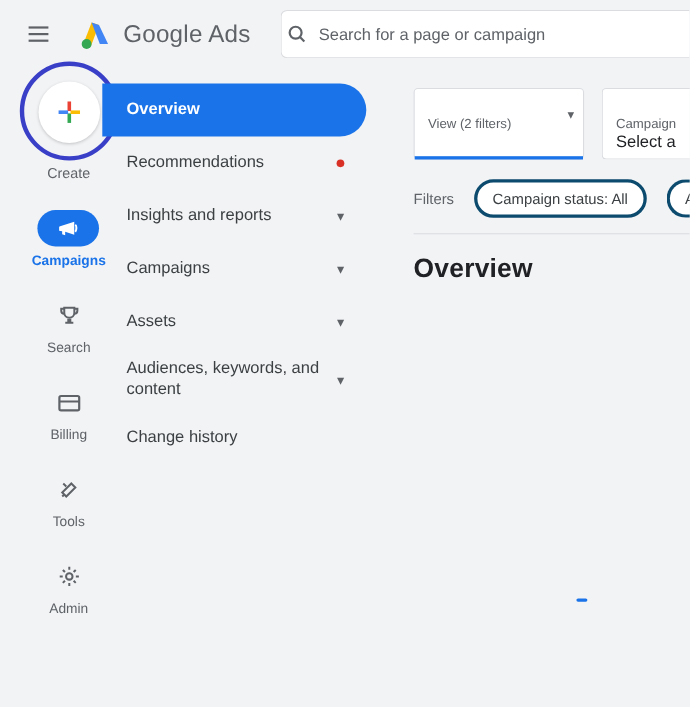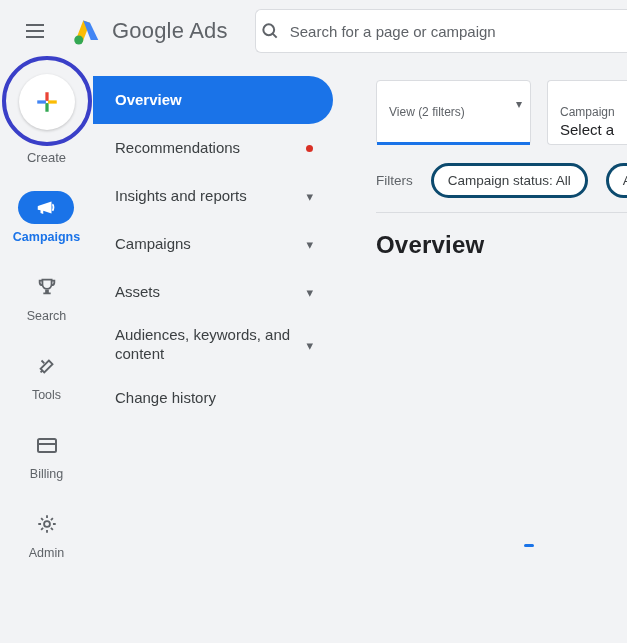--- a/index.html
+++ b/index.html
@@ -11,21 +11,21 @@
   .menu-icon span { height: 2px; background: #5f6368; width: 18px; }
   .logo-block { display: flex; align-items: center; margin-left: 22px; }
   .logo-title { font-size: 22px; color: #5f6368; margin-left: 10px; letter-spacing: 0.2px; }
   .search-wrap { margin-left: 27px; flex: 1; }
   .search-box { background: #fff; border: 1px solid #dadce0; border-radius: 6px; height: 44px; display: flex; align-items: center; padding: 0 4px; border-right: none; border-top-right-radius: 0; border-bottom-right-radius: 0; }
   .search-icon { color: #5f6368; margin-right: 10px; }
   .search-input { border: none; outline: none; font-size: 15px; color: #5f6368; flex: 1; background: transparent; }
   .search-input::placeholder { color: #5f6368; }
 
   
-  .leftrail { position: absolute; left: 0; top: 62px; width: 93px; display: flex; flex-direction: column; align-items: center; padding-top: 6px; }
+  .leftrail { position: absolute; left: 16px; top: 62px; width: 93px; display: flex; flex-direction: column; align-items: center; padding-top: 6px; }
   .create-wrap { position: relative; width: 93px; display:flex; flex-direction:column; align-items:center; }
   .create-ring { position:absolute; top:-12px; left:50%; transform:translateX(-50%); width:90px; height:90px; border:4px solid #3a3fc8; border-radius:50%; }
   .create-btn { width:56px; height:56px; border-radius:50%; background:#fff; box-shadow:0 1px 3px rgba(0,0,0,0.2); display:flex; align-items:center; justify-content:center; margin-top:6px; position:relative; z-index:2; cursor:pointer; }
   .create-label { font-size:13px; color:#5f6368; margin-top:20px; }
   .rail-item { display:flex; flex-direction:column; align-items:center; margin-top:26px; cursor:pointer; }
   .rail-item .pill { width:56px; height:33px; border-radius:17px; display:flex; align-items:center; justify-content:center; }
   .rail-item.active .pill { background:#1a73e8; }
   .rail-item.active .rail-label { color:#1a73e8; font-weight:600; }
   .rail-label { font-size:12.5px; color:#5f6368; margin-top:6px; }
   .rail-icon { color:#5f6368; }
@@ -117,36 +117,36 @@
         <path d="M7 4h10v5a5 5 0 0 1-10 0V4Z"></path>
           <path d="M7 5H4v2a3 3 0 0 0 3 3M17 5h3v2a3 3 0 0 1-3 3"></path>
           <path d="M10 15h4v3h-4zM8 20h8v-2H8z" fill="#5f6368" stroke="none"></path>
       </svg>
     </div>
     <span class="rail-label">Search</span>
   </div>
 
   <div class="rail-item">
     <div class="pill">
+      <svg class="rail-icon" width="24" height="24" viewBox="0 0 24 24" fill="none" stroke="#5f6368" stroke-width="2">
+        <rect x="3" y="6" width="18" height="13" rx="1.5"></rect>
+          <line x1="3" y1="11" x2="21" y2="11"></line>
+      </svg>
+    </div>
+    <span class="rail-label">Billing</span>
+  </div>
+
+  <div class="rail-item">
+    <div class="pill">
       <svg class="rail-icon" width="22" height="22" viewBox="0 0 24 24" fill="none" stroke="#5f6368" stroke-width="2">
         <path d="M14 6l4 4-9 9-4-4z"></path>
           <path d="M6 6l3 3M5 19l2-2"></path>
       </svg>
     </div>
     <span class="rail-label">Tools</span>
-  </div>
-
-  <div class="rail-item">
-    <div class="pill">
-      <svg class="rail-icon" width="24" height="24" viewBox="0 0 24 24" fill="none" stroke="#5f6368" stroke-width="2">
-        <rect x="3" y="6" width="18" height="13" rx="1.5"></rect>
-          <line x1="3" y1="11" x2="21" y2="11"></line>
-      </svg>
-    </div>
-    <span class="rail-label">Billing</span>
   </div>
 
   <div class="rail-item">
     <div class="pill">
       <svg class="rail-icon" width="22" height="22" viewBox="0 0 24 24" fill="none" stroke="#5f6368" stroke-width="2">
         <circle cx="12" cy="12" r="3.2"></circle>
         <path d="M12 2.5v3M12 18.5v3M21.5 12h-3M5.5 12h-3M18.4 5.6l-2.1 2.1M7.7 16.3l-2.1 2.1M18.4 18.4l-2.1-2.1M7.7 7.7 5.6 5.6"></path>
       </svg>
     </div>
     <span class="rail-label">Admin</span>

